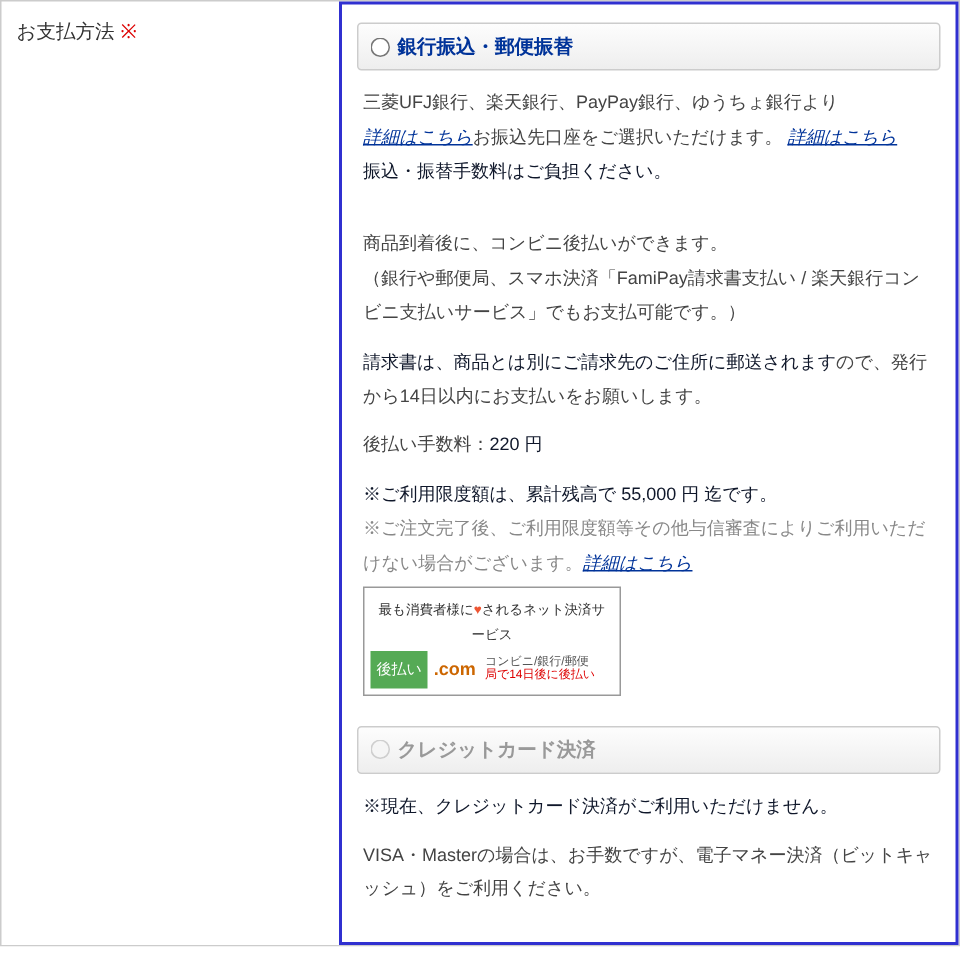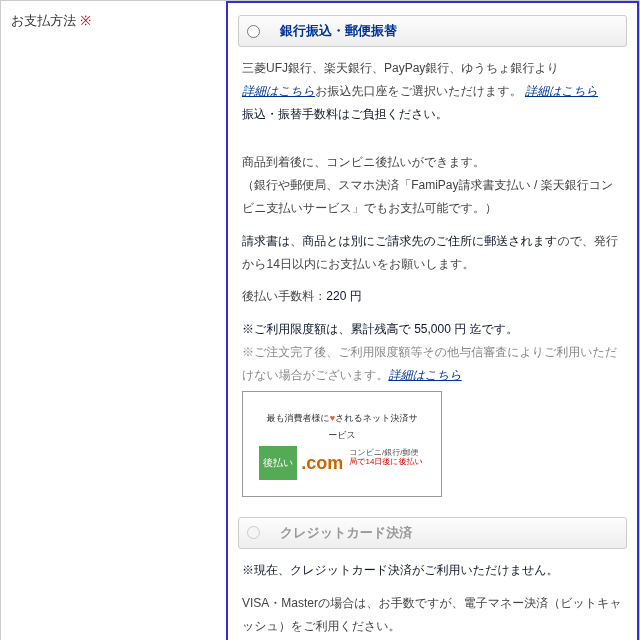--- a/index.html
+++ b/index.html
@@ -3,34 +3,34 @@
 <meta charset="utf-8">
 <style>
   * { box-sizing: border-box; margin: 0; padding: 0; }
   body { font-family: "Hiragino Kaku Gothic Pro", "Meiryo", sans-serif; font-size: 12px; color: #333; background: #fff; width: 640px; }
   .outer { border: 1px solid #ccc; }
   .section-header { background: #f5f5f5; padding: 6px 10px; border-bottom: 1px solid #ccc; font-size: 13px; color: #333; }
   .body-row { display: flex; }
   .left-col { width: 225px; padding: 10px; font-size: 13px; }
   .left-col .req { color: #d00; margin-left: 4px; }
   .right-col { flex: 1; border: 2px solid #3030d0; padding: 8px 10px; }
-  .opt-head { background: linear-gradient(#fdfdfd, #eee); border: 1px solid #ccc; border-radius: 3px; padding: 6px 8px; display: flex; align-items: center; gap: 20px; margin-top: 4px; }
+  .opt-head { background: linear-gradient(#fdfdfd, #eee); border: 1px solid #ccc; border-radius: 3px; padding: 6px 8px; display: flex; align-items: center; gap: 5px; margin-top: 4px; }
   .opt-head input[type=radio] { width: 13px; height: 13px; }
   .opt-head .label { color: #003399; font-weight: bold; font-size: 13px; }
   .opt-head.disabled .label { color: #999; }
   .opt-body { padding: 10px 4px 16px 4px; font-size: 12px; line-height: 1.9; color: #444; }
   .opt-body a { color: #003399; text-decoration: underline; cursor: pointer; font-style: italic; }
   .red { color: #0f172a; }
   .gray { color: #888; }
-  .badge { border: 1px solid #999; background: #fff; display: inline-block; padding: 16px; margin-top: 4px; width: 200px; }
+  .badge { border: 1px solid #999; background: #fff; display: inline-block; padding: 4px; margin-top: 4px; width: 172px; }
   .badge-top { font-size: 9px; padding: 2px 4px; color: #333; text-align: center; }
   .badge-top .heart { color: #e53; }
   .badge-bottom { display: flex; align-items: stretch; }
   .badge-icon { background: #5a5; color: #fff; font-size: 10px; padding: 3px 4px; display: flex; align-items: center; }
-  .badge-com { color: #c60; font-weight: bold; font-size: 18px; padding: 0 4px; display: flex; align-items: center; }
+  .badge-com { color: #c60; font-weight: bold; font-size: 12px; padding: 0 4px; display: flex; align-items: center; }
   .badge-desc { font-size: 8px; color: #555; line-height: 1.2; padding: 2px 2px; flex: 1; }
   .badge-desc .r { color: #d00; }
 </style>
 </head>
 <body>
 
 <div class="outer">
   <div class="body-row">
     <div class="left-col">
       <span>お支払方法</span><span class="req">※</span>

